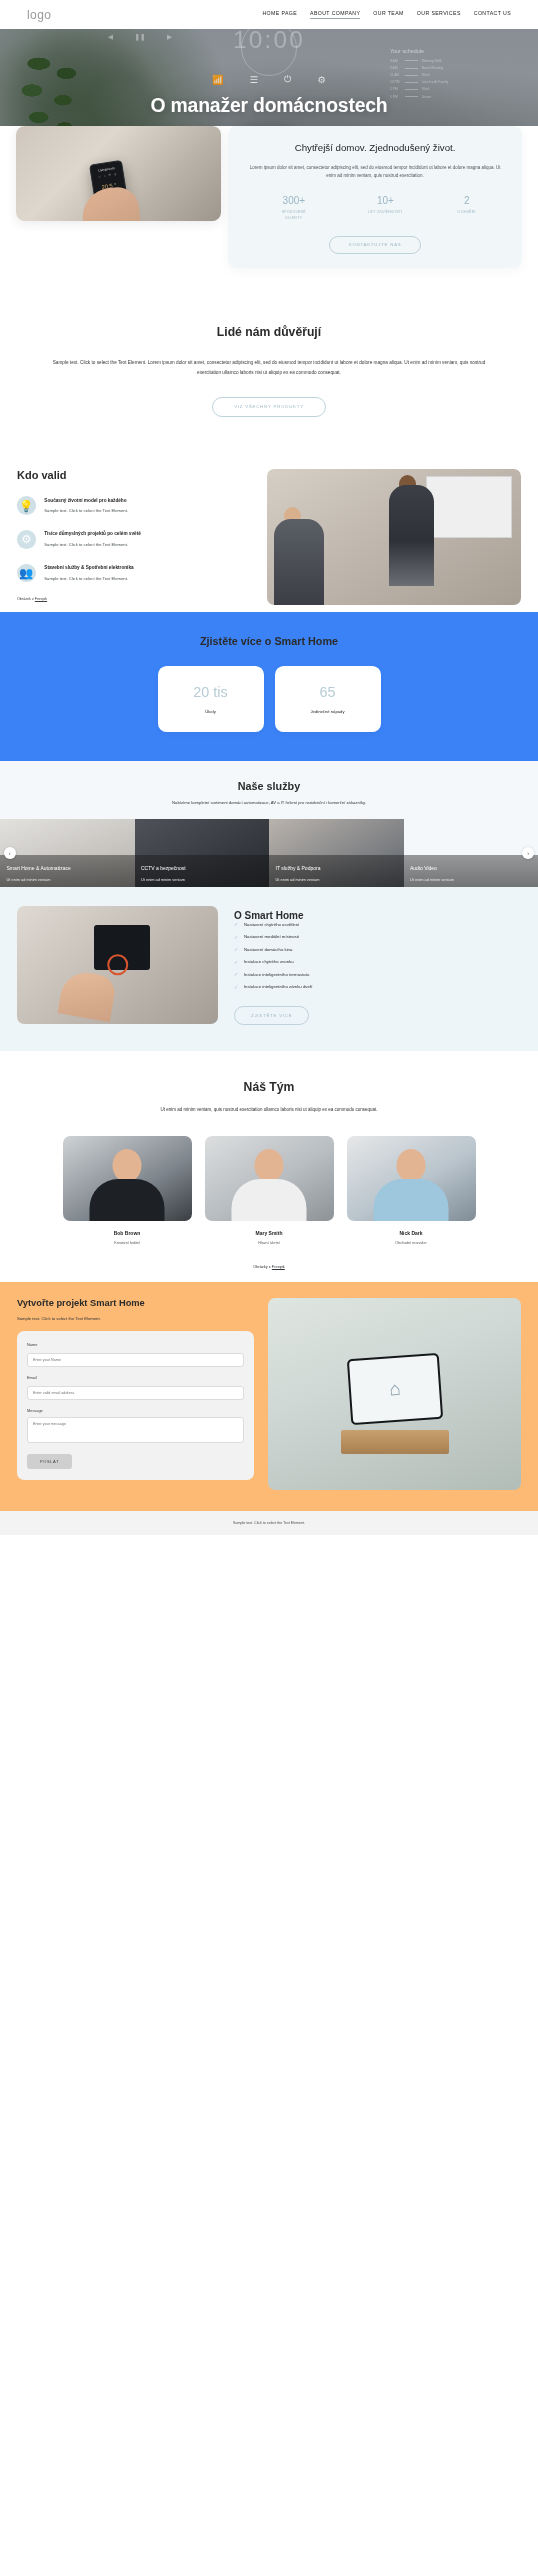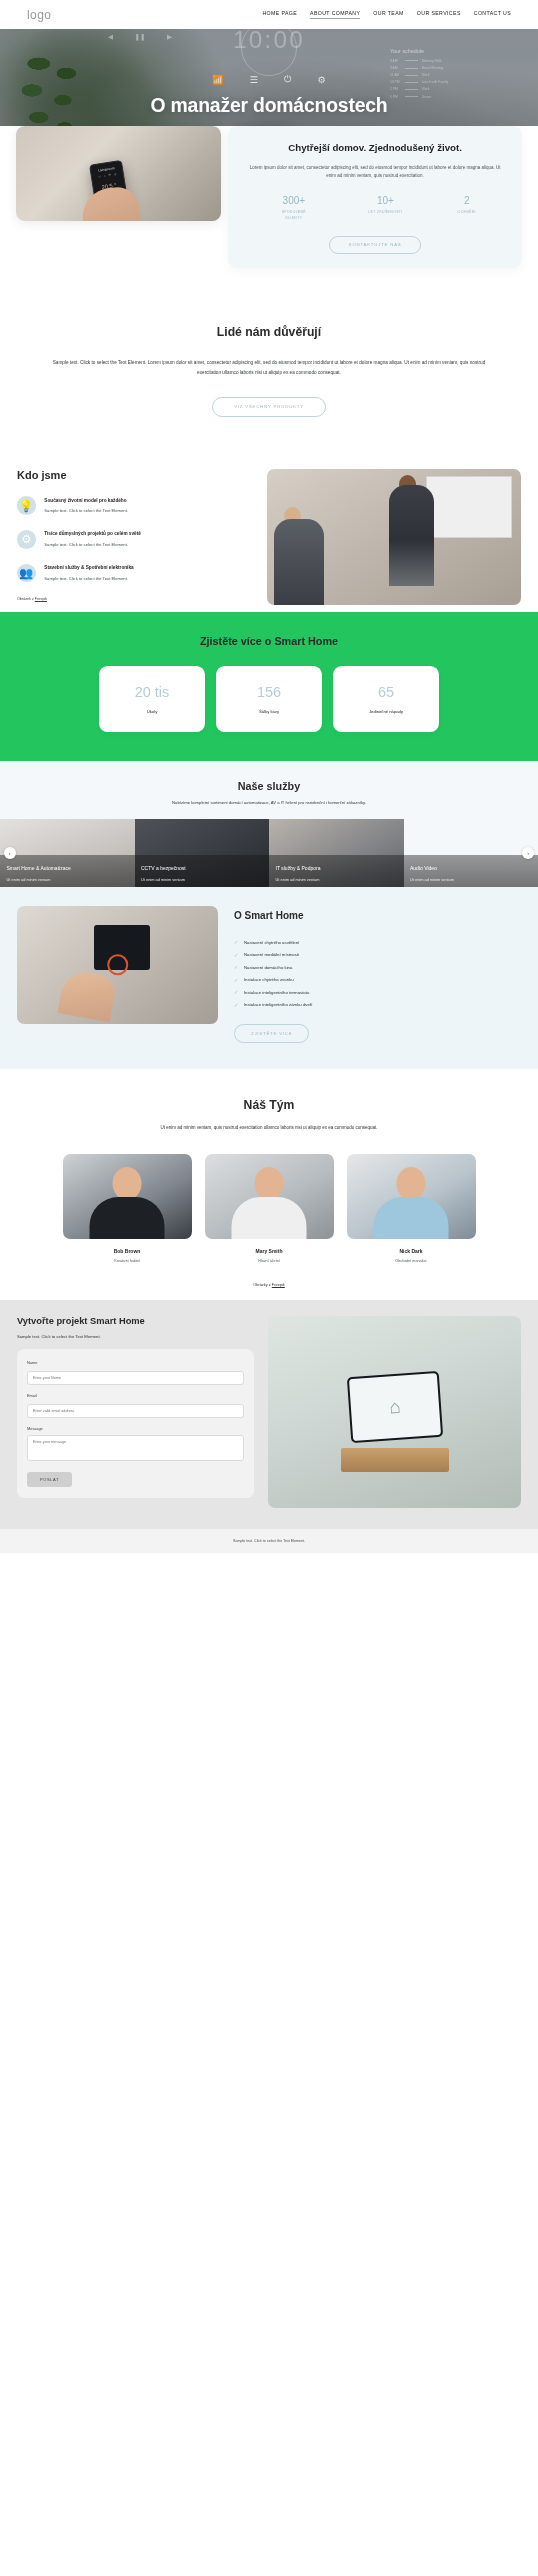--- a/index.html
+++ b/index.html
@@ -113,21 +113,21 @@
   .intro-img .ph2 .ic { display:flex; justify-content:center; gap:2.9px; margin-top:2.9px; color:#9aa0a8; font-size:2.9px;}
   .intro-img .ph2 .tm { color:#d9b271; font-size:5.7px; text-align:center; margin-top:5.7px;}
   .intro-img .hand {
     position:absolute; left:32%; bottom:-10px; width:57px; height:43px; border-radius:29px 21.5px 0 0;
     background:linear-gradient(160deg,#e0b294,#caa183); transform:rotate(-6deg);
   }
   .intro-card {
     flex:1; background:#f1f6f8; border-radius:8.6px; padding:16px 18.7px 14.4px;
     text-align:center; box-shadow:0 2.9px 11.5px rgba(0,0,0,.04);
   }
-  .intro-card h2 { font-size:9.7px; font-weight:700; line-height:1.32; color:#1f1f1f; }
+  .intro-card h2 { font-size:9.7px; font-weight:400; line-height:1.32; color:#1f1f1f; }
   .intro-card p {
     font-size:4.5px; line-height:1.85; color:#4f575c; margin-top:9.3px;
   }
   .stats-row { display:flex; justify-content:space-around; margin-top:14.4px; }
   .stat .num { font-size:10px; color:#9bb6c4; font-weight:400; }
   .stat .lbl { font-size:3.4px; color:#9bb6c4; letter-spacing:0.4px; margin-top:4.3px;
     text-transform:uppercase; line-height:1.6; max-width:39px; margin-left:auto; margin-right:auto;}
   .btn-outline {
     display:inline-block; border:0.7px solid #bfd3dc; border-radius:13px;
     padding:5.7px 18.7px; font-size:4.3px; color:#9bb6c4; letter-spacing:0.8px;
@@ -164,21 +164,21 @@
   .who-right .man { position:absolute; left:48%; top:16px; width:45px; height:101px;
     background:linear-gradient(180deg,#3c3f45 0%,#2e3137 55%,#6b6f74 100%); border-radius:17px 17px 0 0;}
   .who-right .head { position:absolute; left:52%; top:5.7px; width:17px; height:18.7px; border-radius:50%;
     background:#7b5638;}
   .who-right .woman { position:absolute; left:7.2px; bottom:0; width:50px; height:86px;
     background:linear-gradient(180deg,#5b5f66 0%,#3b3e44 100%); border-radius:17px 17px 0 0;}
   .who-right .whead { position:absolute; left:17px; bottom:80px; width:17px;height:18.7px;
     border-radius:50%; background:#d9b08e;}
 
   
-  .counters { background:#22c55e; padding:23px 0 29px; text-align:center; }
+  .counters { background:#3b82f6; padding:23px 0 29px; text-align:center; }
   .counters h2 { font-size:10.8px; font-weight:700; }
   .cnt-row { display:flex; gap:11px; justify-content:center; margin-top:18.7px; padding:0 29px; }
   .cnt-card {
     background:#fff; border-radius:8.6px; width:106px; height:66px;
     display:flex; flex-direction:column; align-items:center; justify-content:center;
     box-shadow:0 1.4px 7.2px rgba(0,0,0,.03);
   }
   .cnt-card .v { font-size:14.4px; color:#b7ccd6; font-weight:400; }
   .cnt-card .k { font-size:4.2px; color:#23272a; margin-top:9.3px; }
 
@@ -211,21 +211,21 @@
     width:201px; height:118px; border-radius:7.2px; overflow:hidden; position:relative;
     background:linear-gradient(140deg,#ded9d2 0%,#c5bfb7 45%,#a49d95 100%);
   }
   .about-img .panel { position:absolute; left:52%; top:16%; transform:translateX(-50%);
     width:56px; height:45px; background:#15181c; border-radius:2.9px; }
   .about-img .ring { position:absolute; left:50%; top:50%; transform:translate(-50%,-50%);
     width:21.5px; height:21.5px; border-radius:50%; border:2.2px solid #d8562f; }
   .about-img .hnd { position:absolute; left:22%; bottom:5.7px; width:53px; height:45px;
     border-radius:26px 18.7px 0 0; background:linear-gradient(160deg,#e5bc9c,#cda183); transform:rotate(10deg);}
   .about-txt { flex:1; padding-top:4.3px; }
-  .about-txt h2 { font-size:10px; font-weight:700; margin-bottom:18px; }
+  .about-txt h2 { font-size:10px; font-weight:700; margin-bottom:0; }
   .chk { display:flex; align-items:center; gap:5.7px; margin-bottom:6.5px; }
   .chk .mk { color:#a9c2cd; font-size:5px; }
   .chk span.t { font-size:4.3px; color:#2a2e31; }
   .about-txt .btn-outline { margin-top:10px; padding:5.7px 16px; }
 
   
   .team { background:#fff; padding:29px 0 13px; text-align:center; }
   .team h2 { font-size:12.2px; font-weight:700; }
   .team > p { font-size:4.5px; color:#2e3235; margin-top:11.5px; line-height:2.1; }
   .team-row { display:flex; gap:13px; justify-content:center; margin-top:21.5px; padding:0 29px; }
@@ -238,21 +238,21 @@
     width:29px; height:33px; border-radius:50%; background:#e3b491; }
   .m-photo .bd { position:absolute; left:50%; bottom:0; transform:translateX(-50%);
     width:75px; height:42px; border-radius:29px 29px 0 0; }
   .m1 .bd { background:#1d2024; } .m2 .bd { background:#efefef; } .m3 .bd { background:#9ec6dc; }
   .m-name { font-size:5px; font-weight:700; margin-top:9.3px; color:#1d1d1d; }
   .m-role { font-size:3.7px; color:#565c60; margin-top:5px; }
   .team .credit2 { font-size:3.9px; color:#2f3336; margin-top:18.7px; }
   .team .credit2 a { color:#2f3336; }
 
   
-  .contact { padding:16px 17px 21.5px; display:flex; gap:14.4px; background:#e5e5e5; }
+  .contact { padding:16px 17px 21.5px; display:flex; gap:14.4px; background:#fdba74; }
   .contact-left { width:237px; }
   .contact-left h2 { font-size:9.3px; font-weight:700; }
   .contact-left > p { font-size:4.2px; color:#30353a; margin-top:8px; }
   .form { background:#f2f2f2; border-radius:7.2px; padding:11.5px 10px; margin-top:10px; }
   .fg { margin-bottom:8px; }
   .fg label { display:block; font-size:3.9px; color:#3a3f43; margin-bottom:3.6px; }
   .fg input, .fg textarea {
     width:100%; border:0.7px solid #dcdcdc; border-radius:2.9px; background:#fff;
     padding:4.3px 5px; font-size:3.7px; color:#6e7479; font-family:"Liberation Sans", sans-serif;
   }
@@ -396,21 +396,21 @@
   </div>
 
   <div class="trust">
     <h2>Lidé nám důvěřují</h2>
     <p>Sample text. Click to select the Text Element. Lorem ipsum dolor sit amet, consectetur adipiscing elit, sed do eiusmod tempor incididunt ut labore et dolore magna aliqua. Ut enim ad minim veniam, quis nostrud exercitation ullamco laboris nisi ut aliquip ex ea commodo consequat.</p>
     <button class="btn-outline">VIZ VŠECHNY PRODUKTY</button>
   </div>
 
   <div class="who">
     <div class="who-left">
-      <h2>Kdo jsme</h2>
+      <h2>Kdo valid</h2>
       <div class="feat">
         <div class="feat-ico">💡</div>
         <div>
           <h4>Současný životní model pro každého</h4>
           <p>Sample text. Click to select the Text Element.</p>
         </div>
       </div>
       <div class="feat">
         <div class="feat-ico">⚙</div>
         <div>
@@ -437,24 +437,20 @@
       <div class="woman"></div>
     </div>
   </div>
 
   <div class="counters">
     <h2>Zjistěte více o Smart Home</h2>
     <div class="cnt-row">
       <div class="cnt-card">
         <div class="v">20 tis</div>
         <div class="k">Úkoly</div>
-      </div>
-      <div class="cnt-card">
-        <div class="v">156</div>
-        <div class="k">Šálky kávy</div>
       </div>
       <div class="cnt-card">
         <div class="v">65</div>
         <div class="k">Jedinečné nápady</div>
       </div>
     </div>
   </div>
 
   <div class="services">
     <h2>Naše služby</h2>

